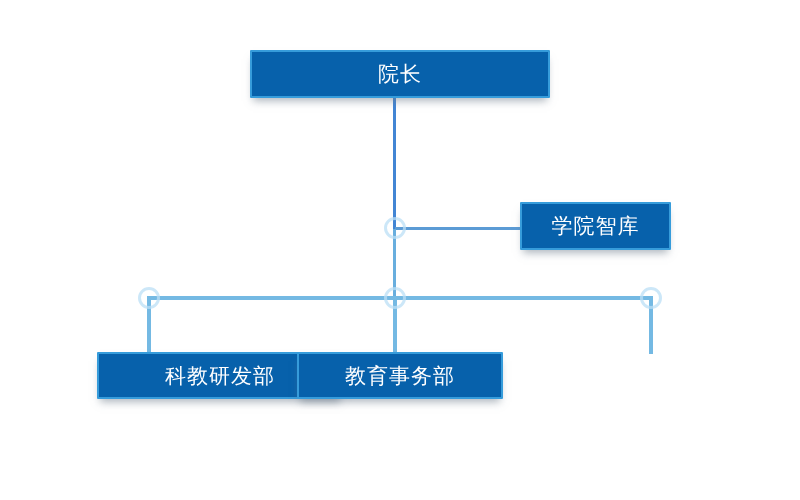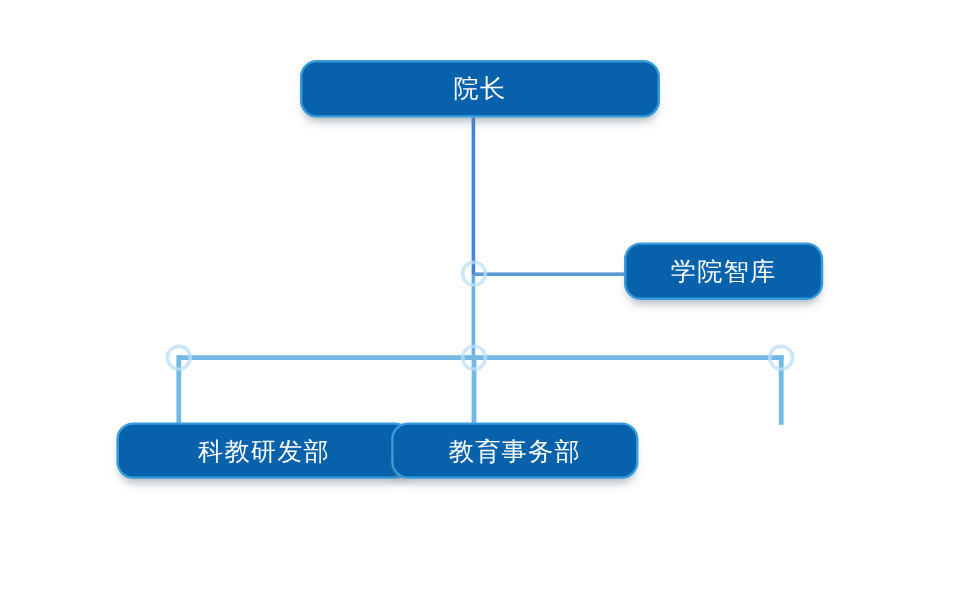--- a/index.html
+++ b/index.html
@@ -16,32 +16,32 @@
     overflow: hidden;
   }
   
   .node {
     position: absolute;
     display: flex;
     align-items: center;
     justify-content: center;
     background: var(--node-fill, #0761ab);
     border: 2px solid var(--node-border, #369cdb);
-    border-radius: 14px;
+    border-radius: 1px;
     color: var(--node-text, #ffffff);
     font-size: 21px;
     letter-spacing: 1px;
     box-sizing: border-box;
     box-shadow: 0 6px 8px -3px rgba(108, 122, 137, 0.55);
     white-space: nowrap;
   }
   .node-root  { left: 250px; top: 50px;  width: 300px; height: 48px; }
-  .node-staff { left: 520px; top: 202px; width: 166px; height: 48px; }
+  .node-staff { left: 520px; top: 202px; width: 151px; height: 48px; }
   .node-dept1 { left: 49px;  top: 352px; width: 246px; height: 47px; margin-left: 48px; }
-  .node-dept2 { left: 297px; top: 352px; width: 206px; height: 47px; margin-left: 29px; }
+  .node-dept2 { left: 297px; top: 352px; width: 206px; height: 47px; }
   .node-dept3 { left: 550px; top: 352px; width: 220px; height: 47px; }
 
   
   .line { position: absolute; }
   .line-root-v   { left: 393px; top: 98px;  width: 3px;   height: 131px; background: var(--connector-primary, #4285d4); }
   .line-staff-h  { left: 395px; top: 227px; width: 125px; height: 3px;   background: var(--connector-secondary, #5b9bd5); }
   .line-mid-v    { left: 393px; top: 229px; width: 3px;   height: 69px;  background: var(--connector-mid, #68aede); }
   .line-branch-h { left: 148px; top: 296px; width: 505px; height: 4px;   background: var(--connector-light, #74b9e3); }
   .line-drop-1   { left: 147px; top: 296px; width: 4px;   height: 58px;  background: var(--connector-light, #74b9e3); }
   .line-drop-2   { left: 393px; top: 296px; width: 4px;   height: 58px;  background: var(--connector-light, #74b9e3); }

